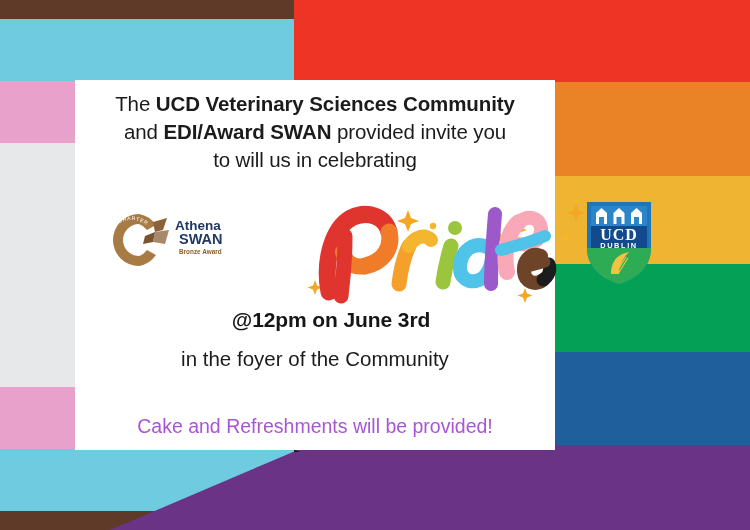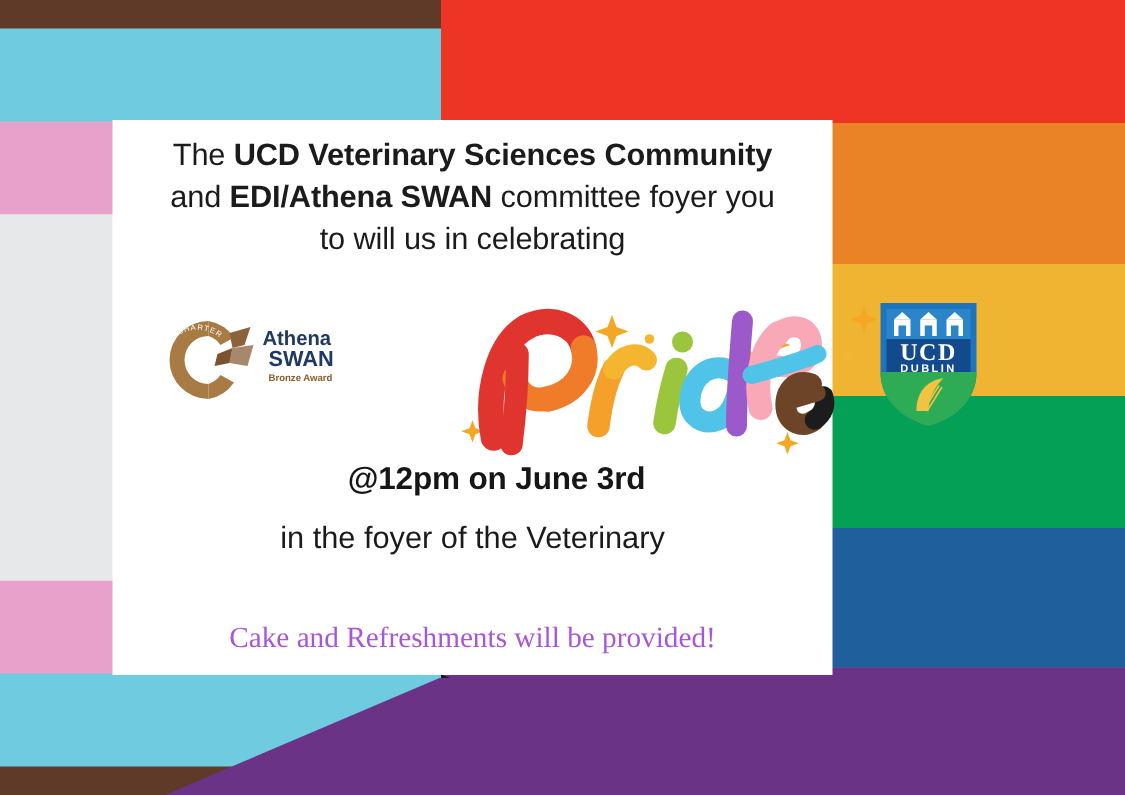--- a/index.html
+++ b/index.html
@@ -98,21 +98,20 @@
     line-height: 26px;
     color: #1b1b1b;
   }
   #cake-line {
     position: absolute;
     left: 0; right: 0;
     top: 335px;
     text-align: center;
     font-size: 19.5px;
     color: #a855d8;
-    font-family: Liberation Serif, serif;
   }
 </style>
 </head>
 <body>
 
 <div id="poster">
 
   <svg class="flag-layer" viewBox="0 0 750 530" preserveAspectRatio="none">
 
     <rect x="0" y="0" width="750" height="82" fill="#ee3424"></rect>
@@ -232,21 +231,21 @@
     </g>
   </svg>
 
   <div id="card">
 
     <div id="headline">
       <div>
         <span>The </span><span class="b">UCD Veterinary Sciences Community</span>
       </div>
       <div>
-        <span>and </span><span class="b">EDI/Athena SWAN</span><span> committee foyer you</span>
+        <span>and </span><span class="b">EDI/Award SWAN</span><span> provided invite you</span>
       </div>
       <div>to will us in celebrating</div>
     </div>
 
     <div id="athena">
       <svg viewBox="0 0 140 80">
         <defs>
           <path id="ringPath" d="M 14,52 A 24,24 0 1 1 46,66"></path>
         </defs>
 
@@ -353,19 +352,19 @@
             <line x1="33" y1="77" x2="43" y2="61"></line>
             <line x1="35" y1="78" x2="45" y2="62"></line>
           </g>
         </g>
       </svg>
     </div>
 
     <div id="time-line">@12pm on June 3rd</div>
 
     <div id="venue-line">
-      <div>in the foyer of the Veterinary</div>
+      <div>in the foyer of the Community</div>
     </div>
 
     <div id="cake-line">Cake and Refreshments will be provided!</div>
 
   </div>
 </div>
 
 </body></html>

